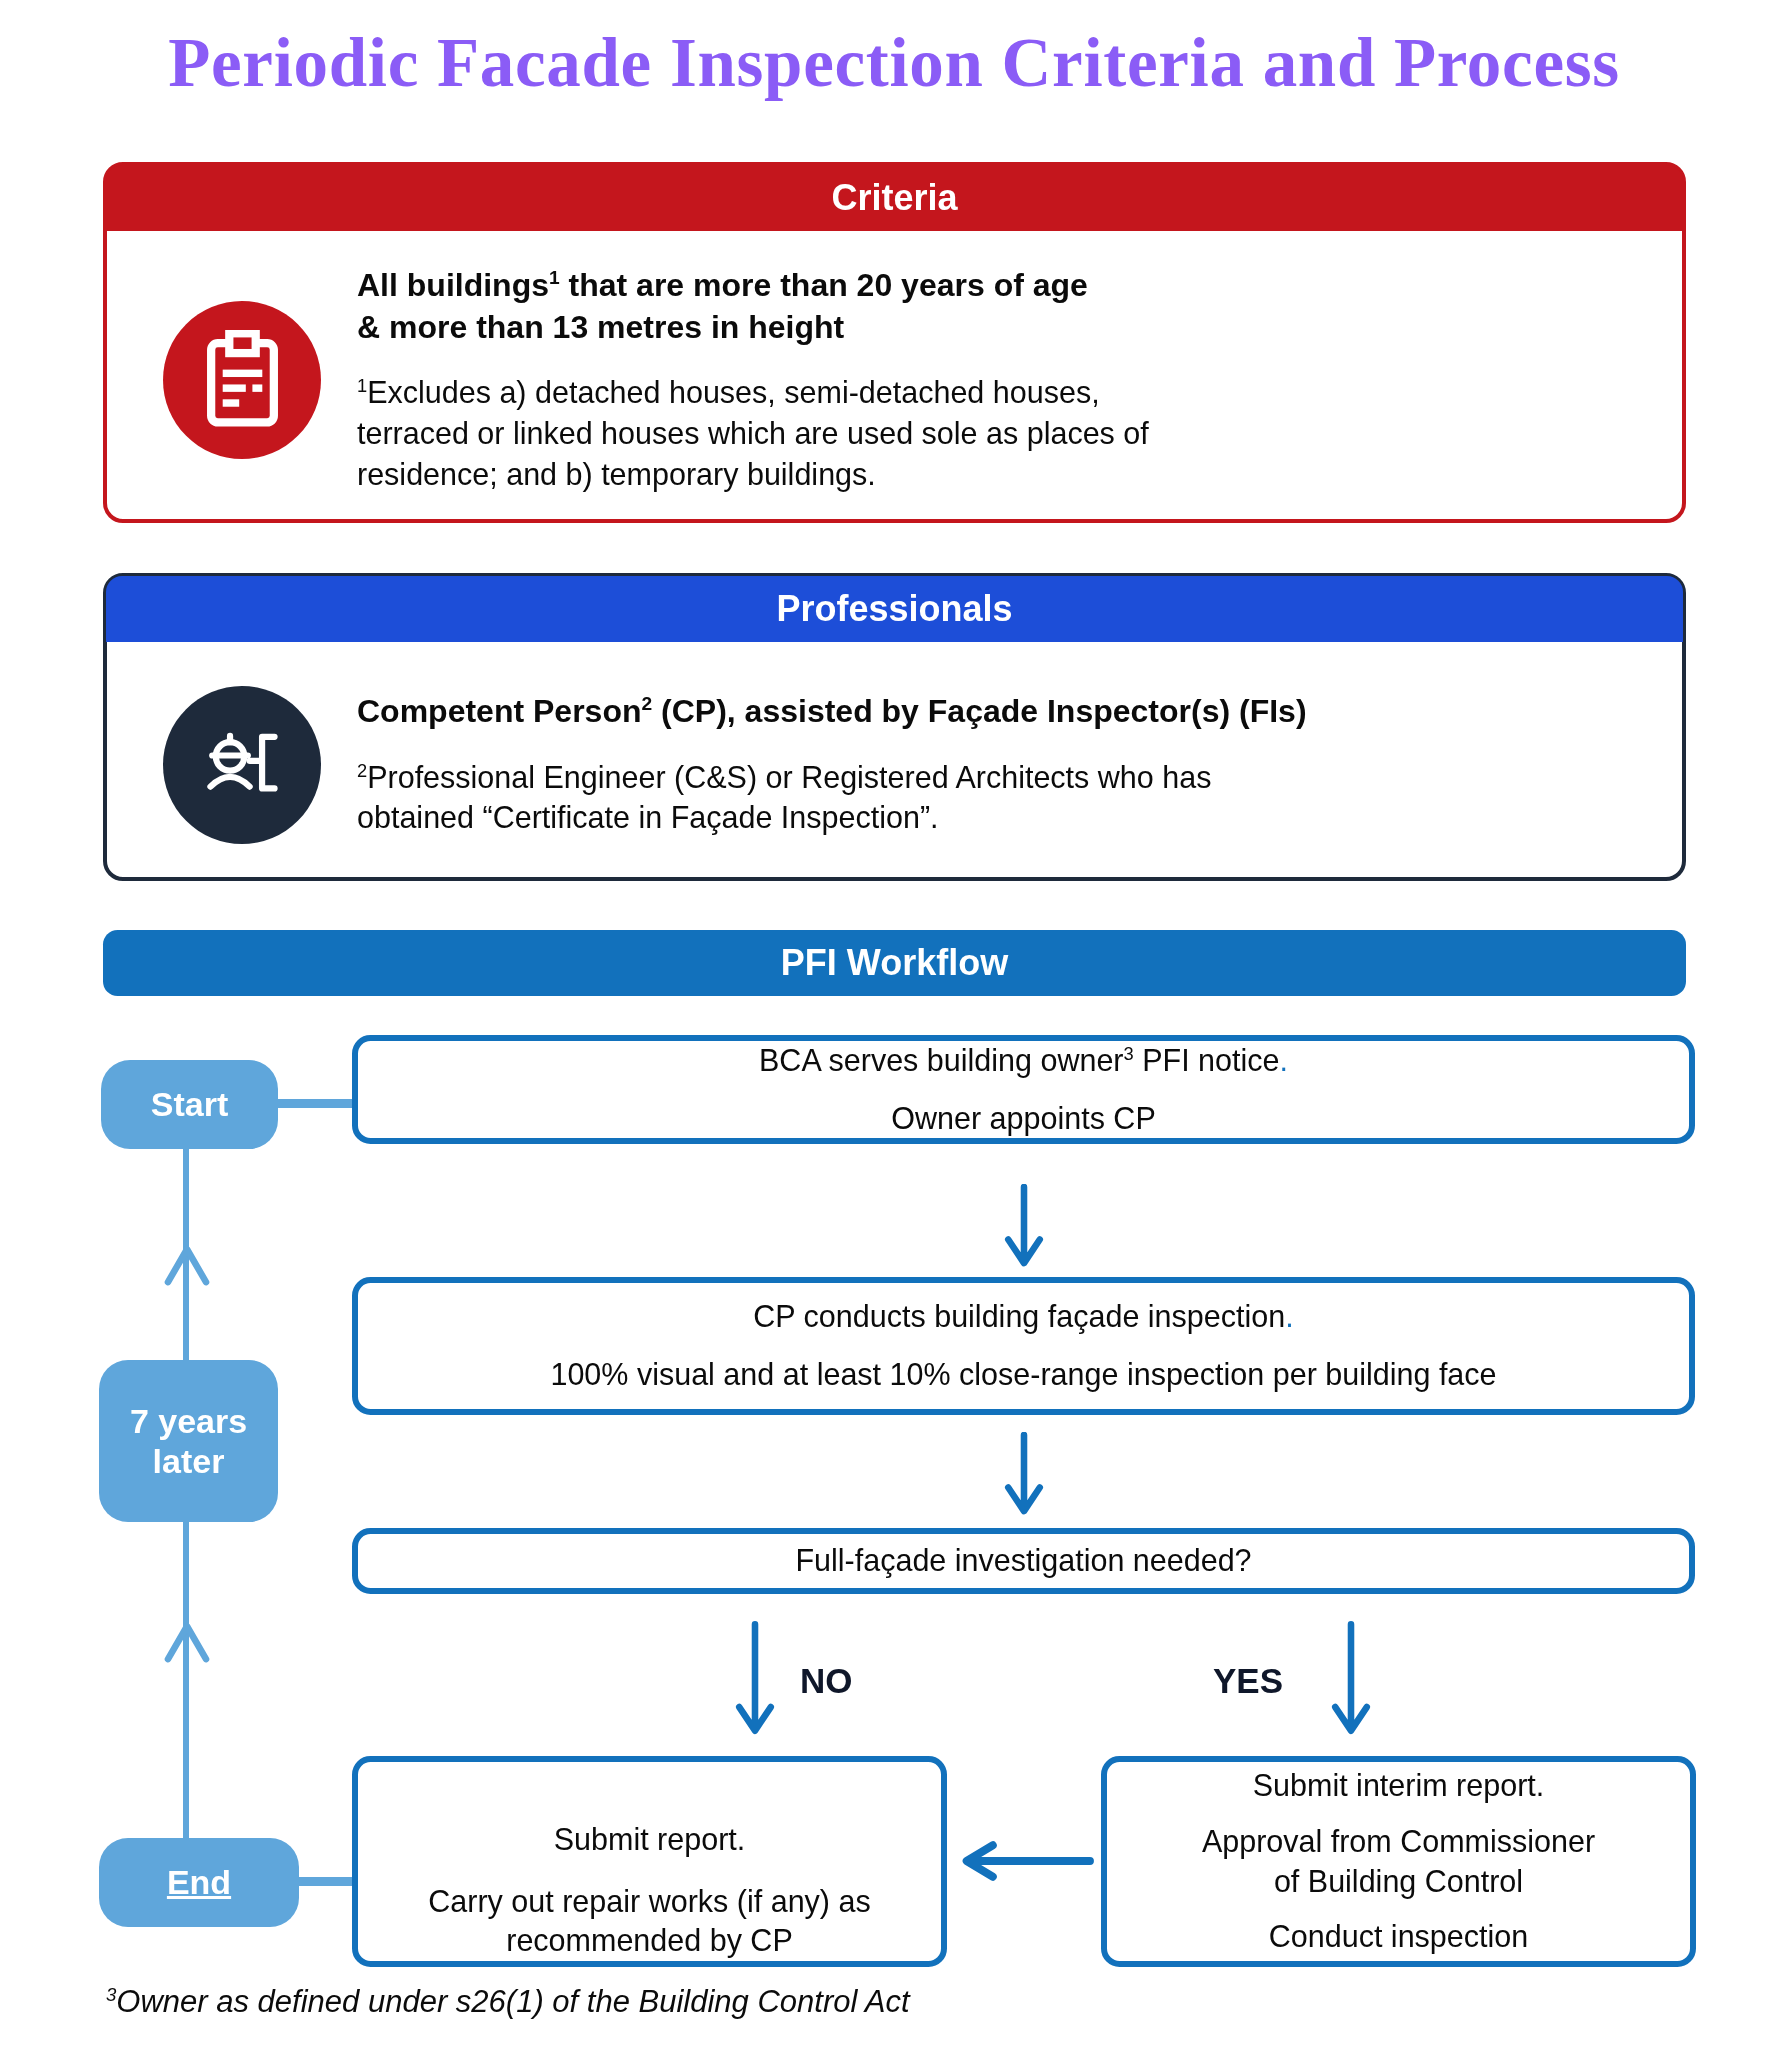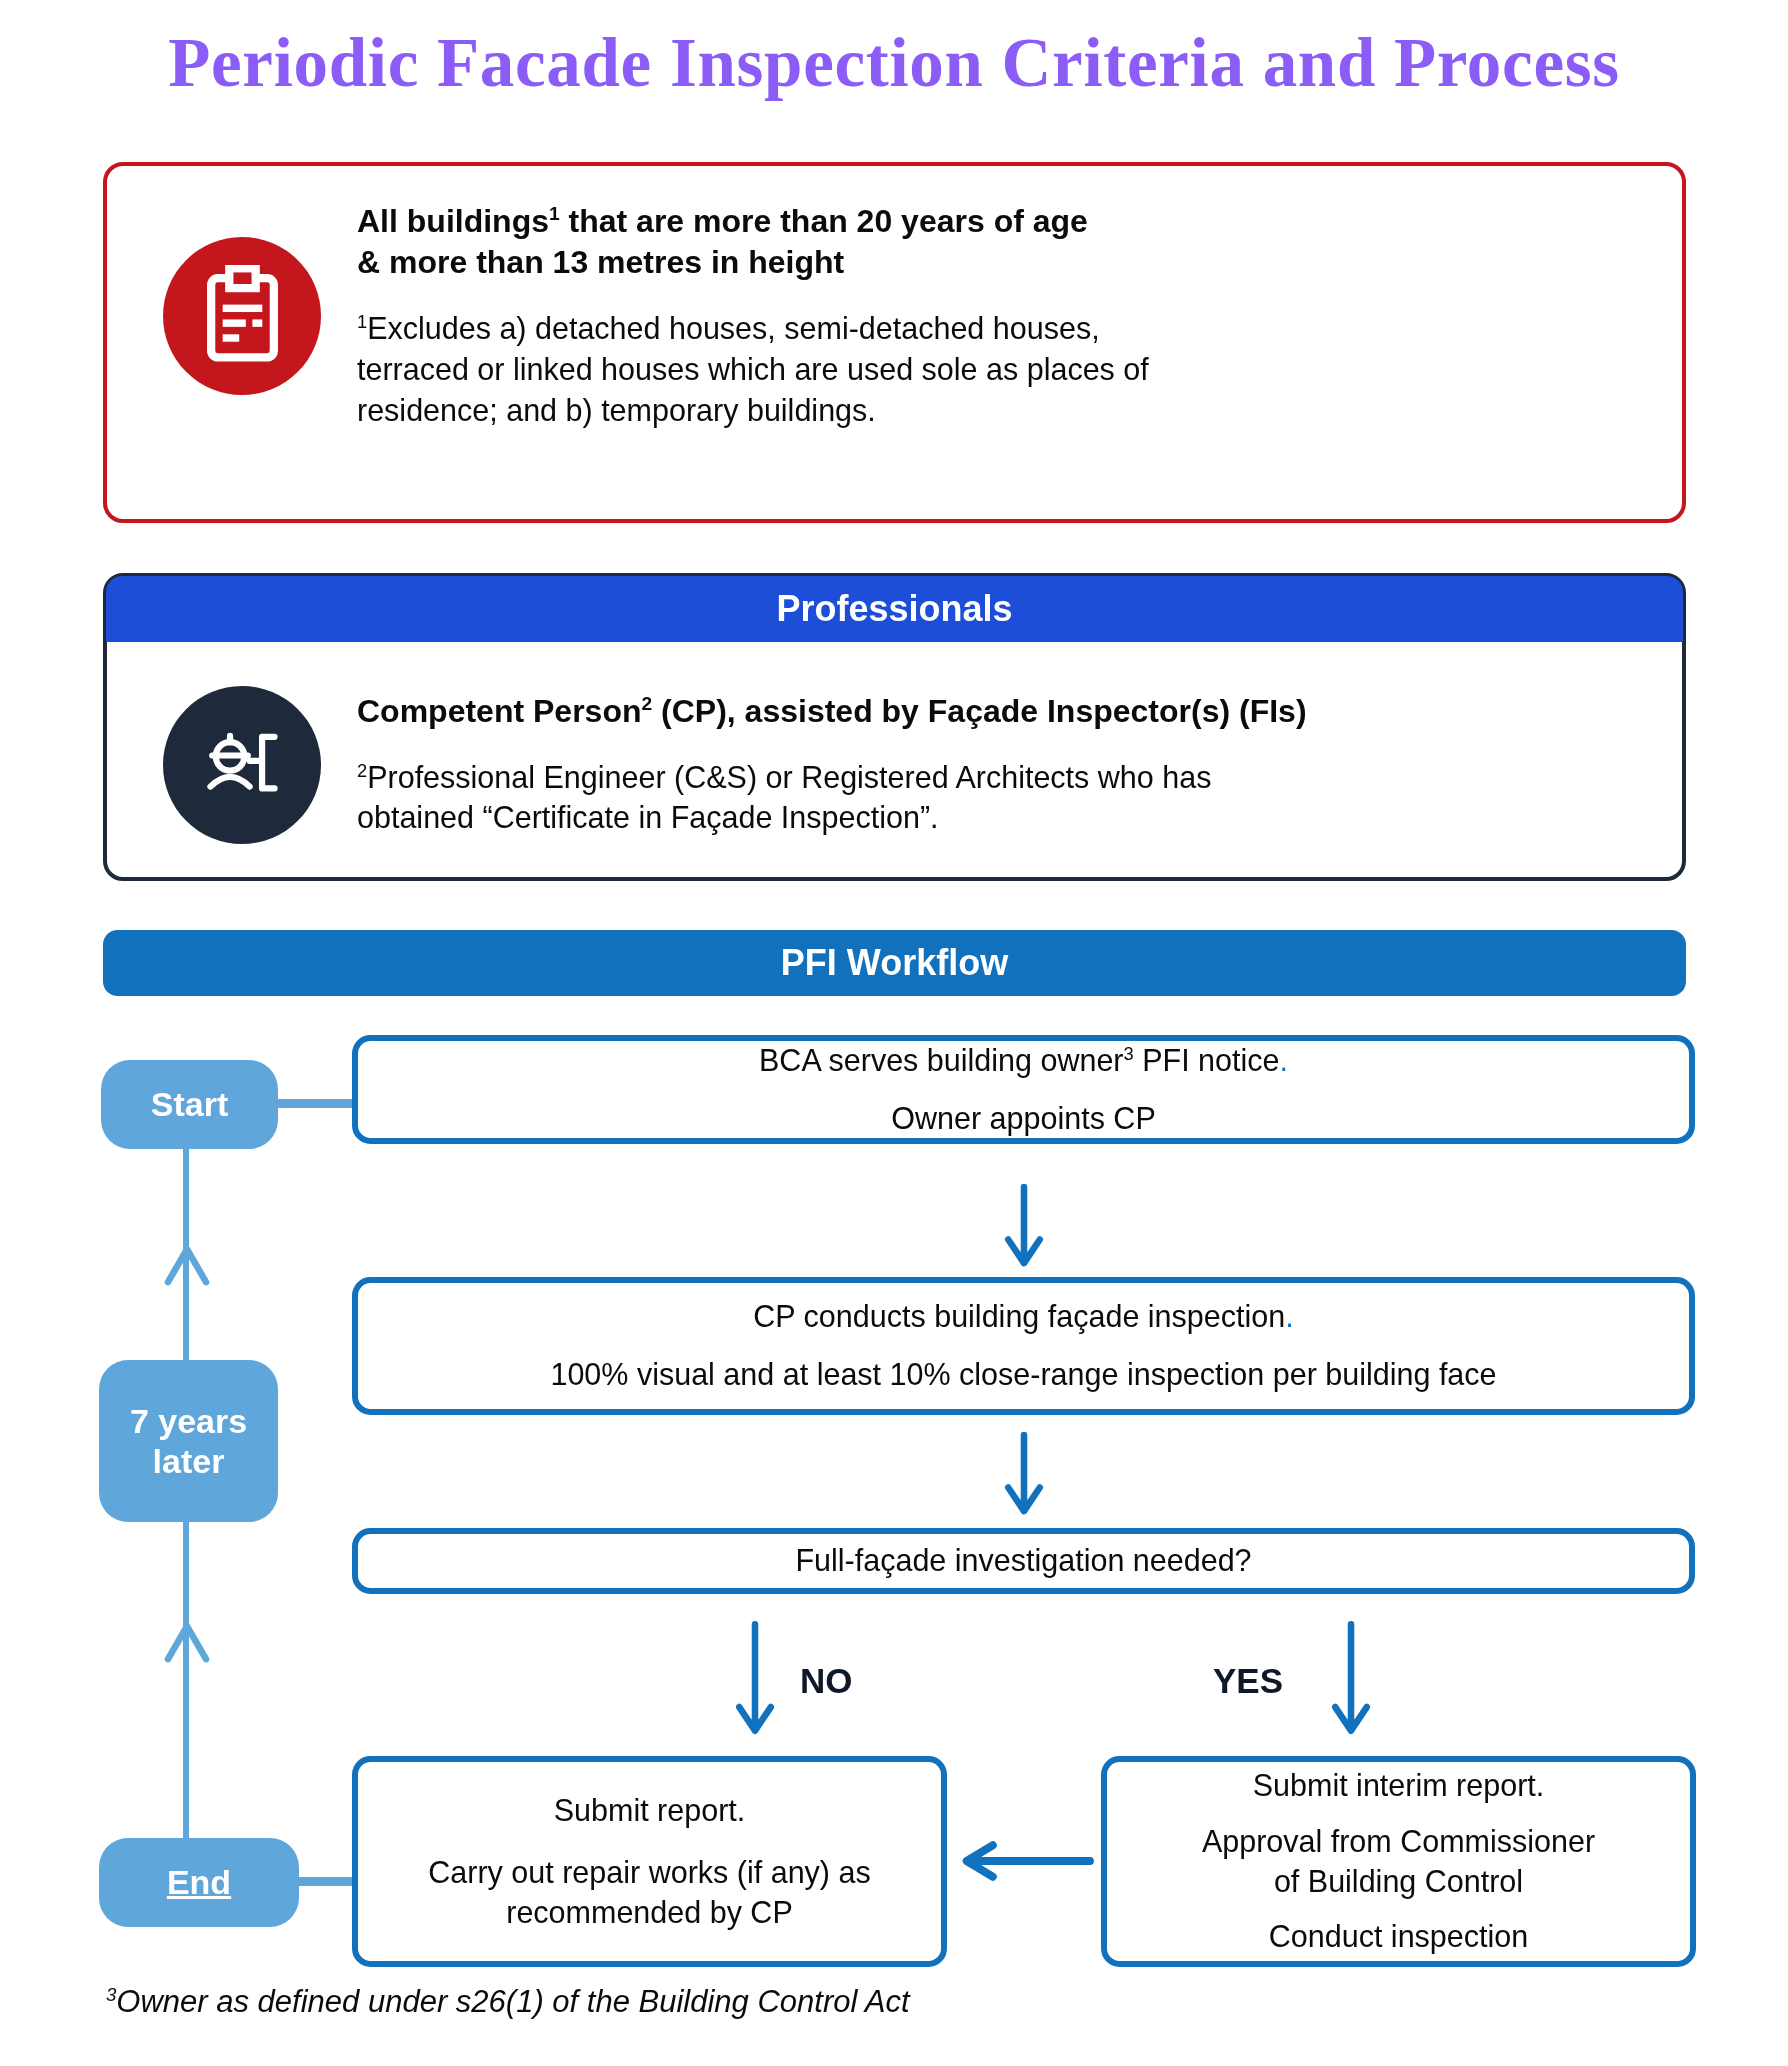--- a/index.html
+++ b/index.html
@@ -65,21 +65,21 @@
   .node-end   { left:99px; top:1838px; width:200px; height:89px;text-decoration:underline; }
   .flowbox {
     position:absolute; background:#fff; border:6px solid #1271BC; border-radius:18.5px;
     box-sizing:border-box; font-size:30.5px; text-align:center; color:#0b0b0b;
     display:flex; flex-direction:column; align-items:center; justify-content:center;
     line-height:1.3;
   }
   .box1 { left:352px; top:1035px; width:1343px; height:109px; gap:18.5px; }
   .box2 { left:352px; top:1277px; width:1343px; height:138px; gap:18.5px; }
   .box3 { left:352px; top:1528px; width:1343px; height:66px; }
-  .box-no  { left:352px;  top:1756px; width:595px; height:211px; gap:22.5px; padding:0 20px; }
+  .box-no  { left:352px;  top:1756px; width:595px; height:211px; gap:22.5px; padding:0 20px;justify-content:flex-end; }
   .box-yes { left:1101px; top:1756px; width:595px; height:211px; gap:16px; padding:0 20px; }
   .narrow { max-width:424px; margin:0 auto; }
   .blue-period { color:#1271BC; }
   .decision-label {
     position:absolute; font-weight:700; font-size:35px; color:#0f172a;
   }
   .label-no  { left:800px; top:1661px; }
   .label-yes { left:1213px; top:1661px; }
   .abs { position:absolute; }
   .footnote {
@@ -88,20 +88,21 @@
   }
 </style>
 </head>
 <body>
 
 <div class="page">
 
   <div class="title">Periodic Facade Inspection Criteria and Process</div>
 
   <div class="card card-criteria">
+    <div class="card-header">Criteria</div>
     <div class="card-body">
       <div class="icon-circle">
         <span>
           <svg width="83" height="99" viewBox="0 0 50 60">
             <rect x="6" y="8" width="38" height="48" rx="4" fill="none" stroke="#fff" stroke-width="5"></rect>
             <rect x="17" y="2" width="16" height="12" fill="#C4161D" stroke="#fff" stroke-width="5"></rect>
             <rect x="13" y="24" width="24" height="4.5" fill="#fff"></rect>
             <rect x="13" y="33" width="14" height="4.5" fill="#fff"></rect>
             <rect x="31" y="33" width="6" height="4.5" fill="#fff"></rect>
             <rect x="13" y="42" width="10" height="4.5" fill="#fff"></rect>

